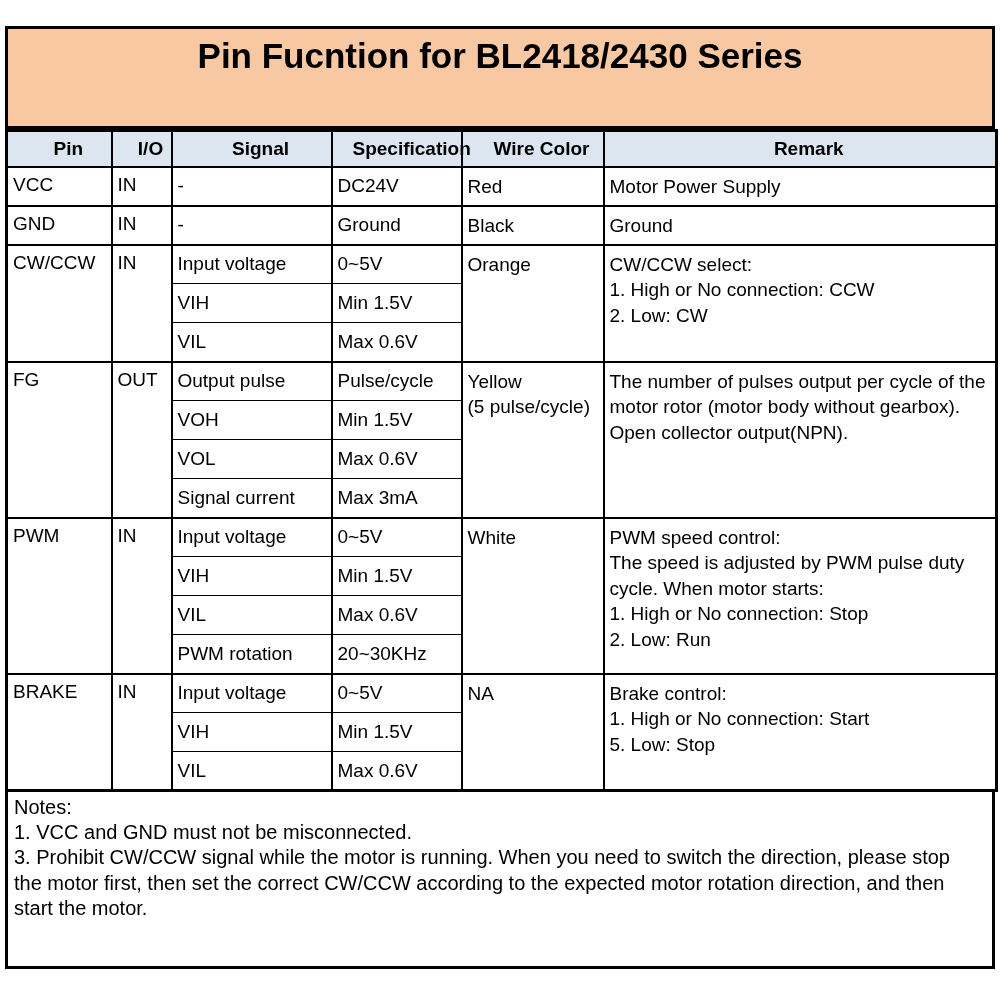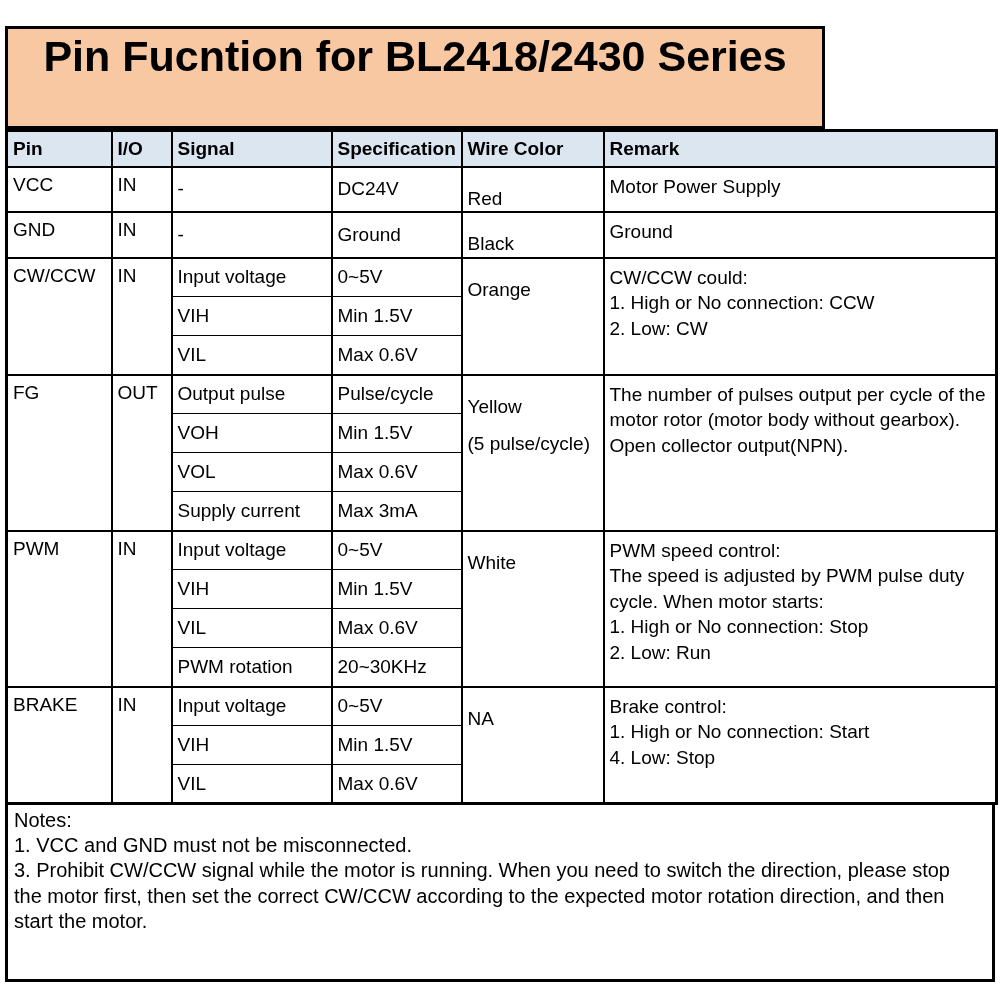--- a/index.html
+++ b/index.html
@@ -10,44 +10,44 @@
     --page-bg:#FFFFFF;
   }
   *{box-sizing:border-box;}
   html,body{margin:0;padding:0;}
   body{
     width:1000px;height:1000px;background:var(--page-bg);
     font-family:"Liberation Sans",sans-serif;color:var(--text);
   }
   .doc{width:990px;margin:26px auto 0 auto;}
   .title-box{
-    width:820px;height:103px;border:3px solid var(--border);
+    width:990px;height:103px;border:3px solid var(--border);
     background:var(--title-bg);text-align:center;font-weight:bold;
-    font-size:43px;line-height:44px;padding-top:5px;
+    font-size:35px;line-height:44px;padding-top:5px;
   }
   table.pin-table{
     width:990px;border-collapse:collapse;table-layout:fixed;
     border:3px solid var(--border);
   }
   th{
     background:var(--header-bg);font-size:19px;font-weight:bold;
-    text-align:left;height:36px;padding:0 2px 0 5px;
+    text-align:center;height:36px;padding:0 2px 0 20px;
     border:2px solid var(--border);vertical-align:middle;
   }
   td{
     font-size:19px;padding:0 2px 0 5px;
     border:2px solid var(--border);
     border-top-width:1px;border-bottom-width:1px;
     overflow:hidden;
   }
   tr.sub-row{height:39px;}
   tr.group-start td{border-top-width:2px;}
   td.signal,td.spec{vertical-align:middle;}
   td.pin,td.io,td.wire,td.remark{vertical-align:top;padding-top:6px;}
-  td.wire div{line-height:25.5px;white-space:nowrap;margin-top:12px;}
+  td.wire div{line-height:25.5px;white-space:nowrap;}
   td.remark div{line-height:25.5px;}
   .notes-box{
     width:990px;min-height:177px;border:3px solid var(--border);border-top:none;
     padding:3px 12px 4px 6px;font-size:20px;
   }
   .notes-box div{line-height:25.2px;white-space:pre-wrap;}
 </style>
 </head>
 <body>
 
@@ -103,21 +103,21 @@
         </tr>
         <tr class="sub-row group-start">
           <td class="pin" rowspan="3">CW/CCW</td>
           <td class="io" rowspan="3">IN</td>
           <td class="signal">Input voltage</td>
           <td class="spec">0~5V</td>
           <td class="wire" rowspan="3">
             <div>Orange</div>
           </td>
           <td class="remark" rowspan="3">
-            <div>CW/CCW could:</div>
+            <div>CW/CCW select:</div>
             <div>1. High or No connection: CCW</div>
             <div>2. Low: CW</div>
           </td>
         </tr>
         <tr class="sub-row">
           <td class="signal">VIH</td>
           <td class="spec">Min 1.5V</td>
         </tr>
         <tr class="sub-row">
           <td class="signal">VIL</td>
@@ -139,21 +139,21 @@
         </tr>
         <tr class="sub-row">
           <td class="signal">VOH</td>
           <td class="spec">Min 1.5V</td>
         </tr>
         <tr class="sub-row">
           <td class="signal">VOL</td>
           <td class="spec">Max 0.6V</td>
         </tr>
         <tr class="sub-row">
-          <td class="signal">Supply current</td>
+          <td class="signal">Signal current</td>
           <td class="spec">Max 3mA</td>
         </tr>
         <tr class="sub-row group-start">
           <td class="pin" rowspan="4">PWM</td>
           <td class="io" rowspan="4">IN</td>
           <td class="signal">Input voltage</td>
           <td class="spec">0~5V</td>
           <td class="wire" rowspan="4">
             <div>White</div>
           </td>
@@ -180,21 +180,21 @@
           <td class="pin" rowspan="3">BRAKE</td>
           <td class="io" rowspan="3">IN</td>
           <td class="signal">Input voltage</td>
           <td class="spec">0~5V</td>
           <td class="wire" rowspan="3">
             <div>NA</div>
           </td>
           <td class="remark" rowspan="3">
             <div>Brake control:</div>
             <div>1. High or No connection: Start</div>
-            <div>4. Low: Stop</div>
+            <div>5. Low: Stop</div>
           </td>
         </tr>
         <tr class="sub-row">
           <td class="signal">VIH</td>
           <td class="spec">Min 1.5V</td>
         </tr>
         <tr class="sub-row">
           <td class="signal">VIL</td>
           <td class="spec">Max 0.6V</td>
         </tr>

